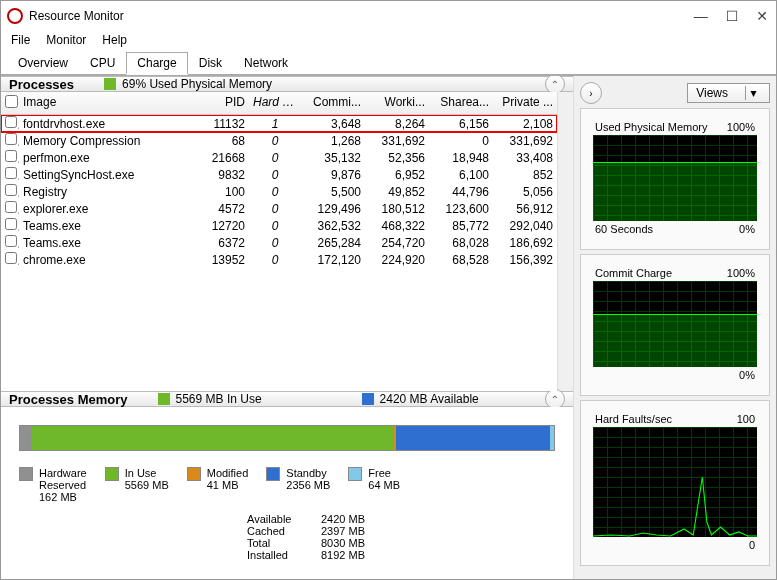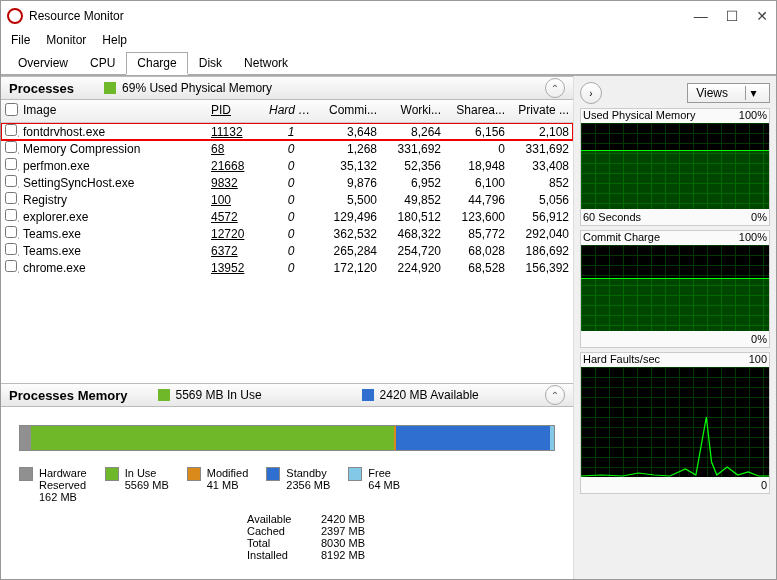--- a/index.html
+++ b/index.html
@@ -76,21 +76,21 @@
     width: 203px;
     background: #f0f0f0;
     display: flex;
     flex-direction: column;
     padding: 6px;
     gap: 4px;
     border-left: 1px solid #ddd;
   }
   
   .section-header {
-    height: 24px;
+    height: 16px;
     background: linear-gradient(#fdfdfd, #e8e8e8);
     border-top: 1px solid #bbb;
     border-bottom: 1px solid #bbb;
     display: flex;
     align-items: center;
     padding: 0 8px;
   }
   .section-header .title { font-weight: bold; font-size: 13px; margin-right: 30px; }
   .section-header .indicator { width:12px; height:12px; margin-right:6px; }
   .section-header .text { font-size: 12px; }
@@ -122,21 +122,21 @@
   }
   .table-header > div, .table-row > div {
     padding: 3px 4px;
     overflow: hidden;
     white-space: nowrap;
     text-overflow: ellipsis;
   }
   .col-chk { width: 18px; text-align:center; }
   .col-img { flex: 1; }
   .col-num { width: 64px; text-align: right; }
-  .col-pid { width: 58px; text-align: left; text-decoration: underline; }
+  .col-pid { width: 58px; text-align: right; }
   .col-hard { width: 52px; text-align: center; font-style: italic; }
   .table-body { flex:1; overflow-y: hidden; background:#fff; position:relative;}
   .table-row { display: flex; font-size: 12px; height:17px; align-items:center;}
   .table-row.highlight { outline: 2px solid #e00; outline-offset:-1px; }
   .table-row input[type=checkbox] { width:12px; height:12px; }
   .scroll-stub { width:16px; background:#f0f0f0; border-left:1px solid #ddd;}
   
   .mem-bar-wrap { background:#fff; padding:18px 18px 8px; }
   .mem-bar {
     height: 26px;
@@ -149,21 +149,21 @@
   .swatch { width:14px; height:14px; border:1px solid #888; }
   .mem-stats { background:#fff; font-size:11px; padding: 6px 0 18px 246px;}
   .mem-stats div { display:flex; gap:14px;}
   .mem-stats .lab { width:60px;}
   
   .r-top { display:flex; gap:4px; align-items:center; }
   .r-top .nav { width:22px; height:22px; border:1px solid #aaa; border-radius:50%; display:flex;align-items:center;justify-content:center; background:linear-gradient(#fff,#eee); font-size:10px;}
   .r-top .spacer { flex:1;}
   .views-btn { border:1px solid #999; background:linear-gradient(#fff,#eee); padding:2px 8px; font-size:12px; display:flex; align-items:center; gap:13px;}
   .views-btn .dd { width:16px; border-left:1px solid #999; text-align:center; margin-left:4px;}
-  .graph-block { border:1px solid #ccc; background:#fafafa; padding:0;}
+  .graph-block { border:1px solid #ccc; background:#fafafa; padding:12px;}
   .graph-title { display:flex; justify-content:space-between; font-size:11px; padding:0 2px 2px;}
   .graph {
     height: 86px;
     background: #000;
     position: relative;
     overflow: hidden;
   }
   .graph.tall { height:110px;}
   .grid {
     position:absolute; inset:0;
@@ -210,21 +210,21 @@
   <div class="left">
 
     <div class="section-header">
       <span class="title">Processes</span>
       <span class="indicator" style="background:#6eb82a"></span>
       <span class="text">69% Used Physical Memory</span>
       <span class="spacer"></span>
       <span class="collapse-btn">⌃</span>
     </div>
 
-    <div class="table-wrap" style="display:flex;flex-direction:column;">
+    <div class="table-wrap" style="display:flex;flex-direction:row;">
       <div style="flex:1;display:flex;flex-direction:column;overflow:hidden;">
         <div class="table-header">
           <div class="col-chk"><input type="checkbox" style=""></div>
           <div class="col-img">Image</div>
           <div class="col-pid">PID</div>
           <div class="col-hard">Hard F...</div>
           <div class="col-num">Commi...</div>
           <div class="col-num">Worki...</div>
           <div class="col-num">Sharea...</div>
           <div class="col-num">Private ...</div>

